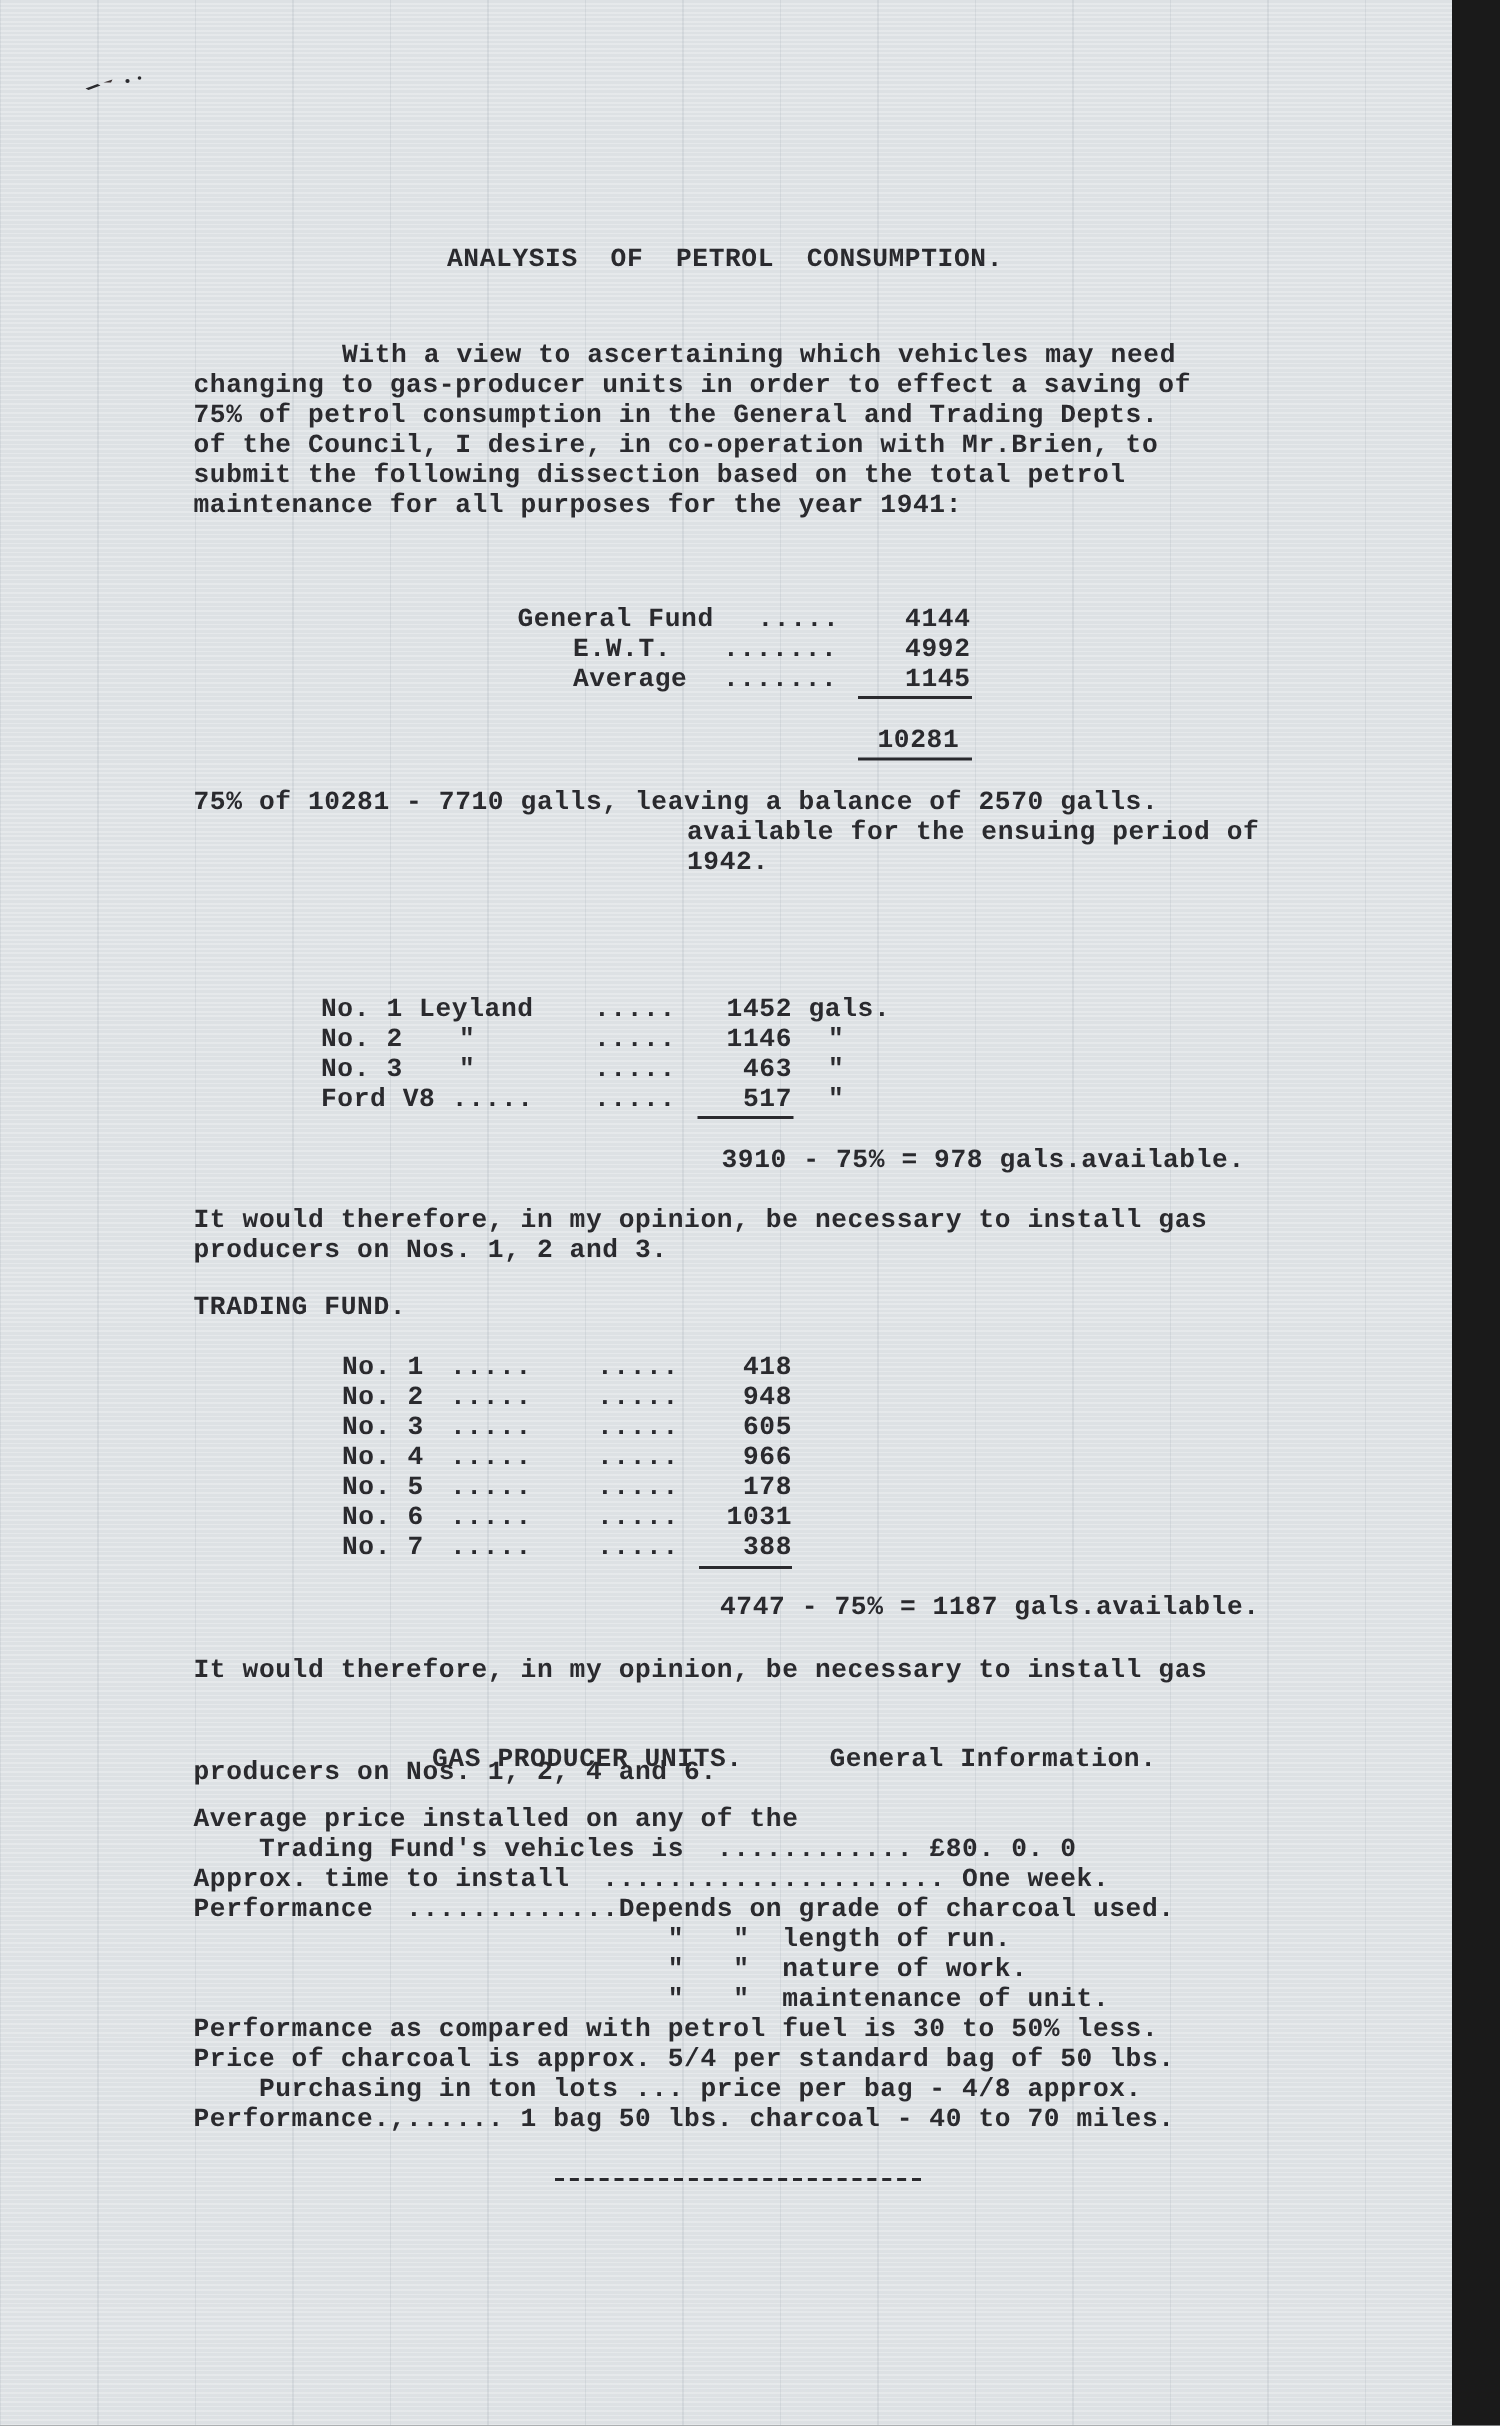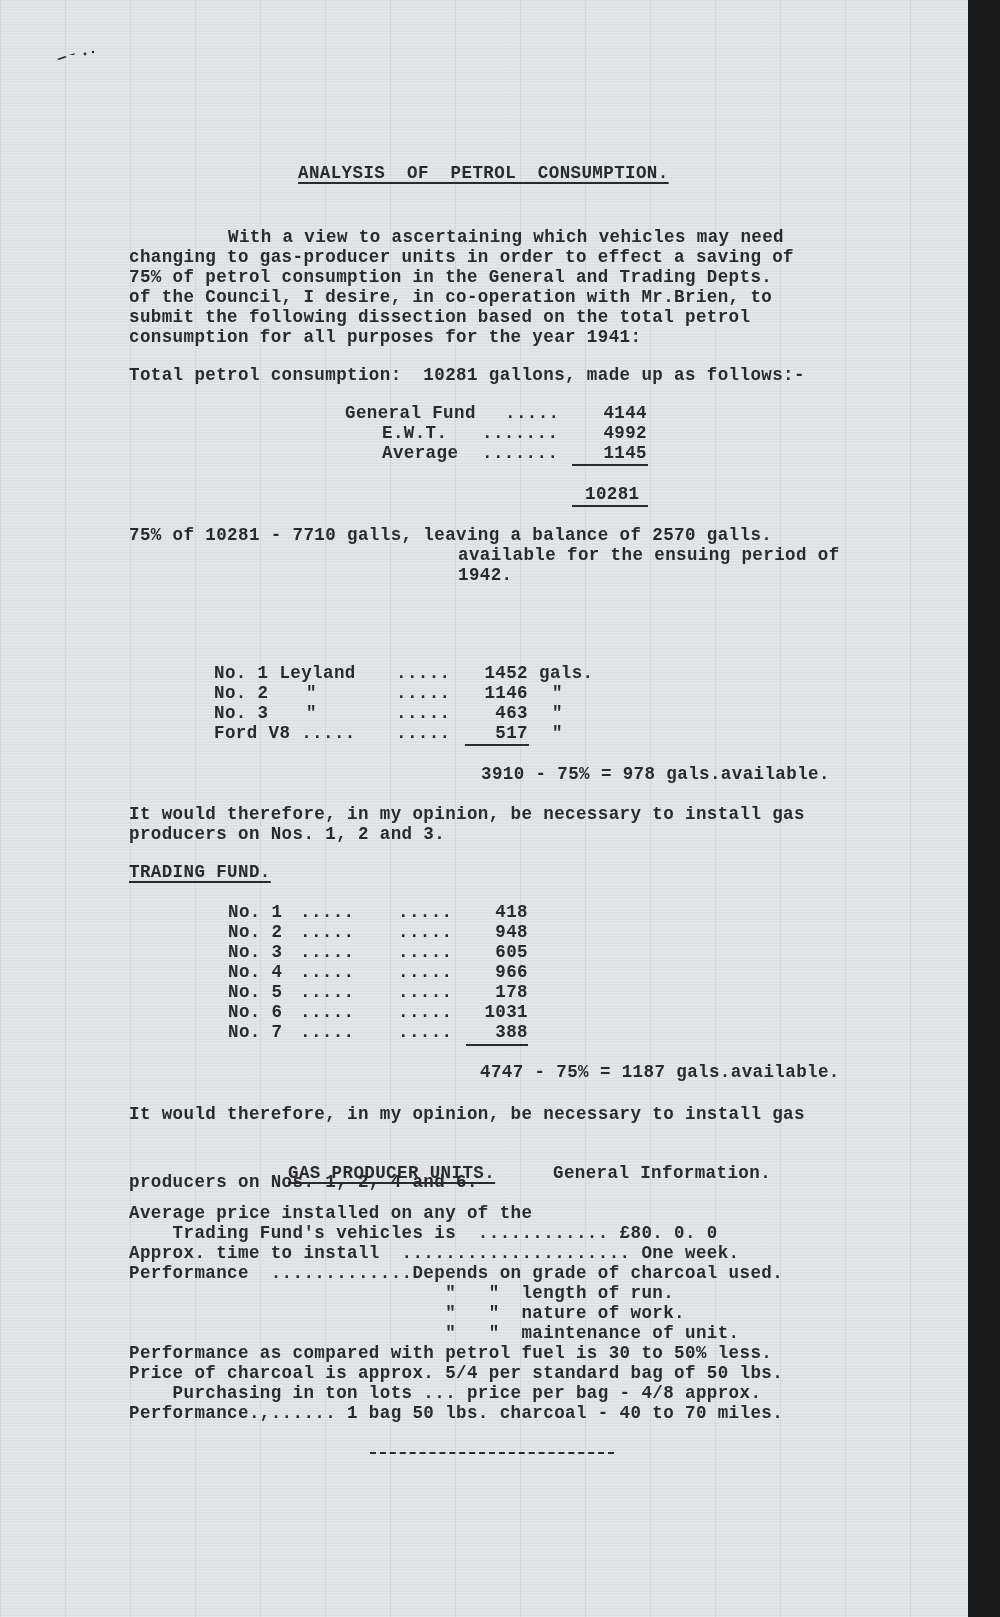--- a/index.html
+++ b/index.html
@@ -13,21 +13,21 @@
     width: 968px; height: 1617px;
     background-color: #dde1e4;
     background-image:
       repeating-linear-gradient(90deg, rgba(150,160,170,0.18) 0px, rgba(150,160,170,0.18) 1px, transparent 1px, transparent 65px),
       repeating-linear-gradient(0deg, rgba(255,255,255,0.25) 0px, rgba(255,255,255,0.25) 1px, transparent 1px, transparent 3px);
     font-family: "Liberation Mono", "DejaVu Sans Mono", monospace;
     color: #2a2a2e;
     font-weight: bold;
   }
   .t { position: absolute; white-space: pre; font-size: 17.5px; line-height: 20px; letter-spacing: 0.4px; }
-  .u { text-decoration: underline; text-decoration-thickness: 2px; text-underline-offset: 4px; text-align: right; }
+  .u { text-decoration-thickness: 2px; text-underline-offset: 4px; text-align: right; }
   .mark { position: absolute; left: 55px; top: 50px; width: 45px; height: 10px; }
   .rule { position: absolute; height: 2px; background: #2a2a2e; }
   .dash-end { position: absolute; left: 370px; top: 1452px; width: 244px; border-top: 2px dashed #2a2a2e; }
   .tbl { position: absolute; }
   .row { position: relative; height: 20px; }
   .row span { position: absolute; white-space: pre; font-size: 17.5px; line-height: 20px; letter-spacing: 0.4px; }
   .num { text-align: right; }
 </style>
 </head>
 <body>
@@ -42,24 +42,23 @@
   </svg>
 
   <div class="t u" style="left:298px; top:163px;">ANALYSIS  OF  PETROL  CONSUMPTION.</div>
 
   <div>
     <div class="t" style="left:228px; top:227px;">With a view to ascertaining which vehicles may need</div>
     <div class="t" style="left:129px; top:247px;">changing to gas-producer units in order to effect a saving of</div>
     <div class="t" style="left:129px; top:267px;">75% of petrol consumption in the General and Trading Depts.</div>
     <div class="t" style="left:129px; top:287px;">of the Council, I desire, in co-operation with Mr.Brien, to</div>
     <div class="t" style="left:129px; top:307px;">submit the following dissection based on the total petrol</div>
-    <div class="t" style="left:129px; top:327px;">consumption for all purposes for the year 1941:</div>
+    <div class="t" style="left:129px; top:327px;">maintenance for all purposes for the year 1941:</div>
   </div>
 
-  <div class="t" style="left:129px; top:365px;">Total petrol consumption:  10281 gallons, made up as follows:-</div>
 
   <div class="tbl" style="left:345px; top:403px;">
     <div class="row">
       <span style="left:0px;">General Fund</span>
       <span style="left:160px;">.....</span>
       <span class="num" style="left:250px; width:52px;">4144</span>
     </div>
     <div class="row">
       <span style="left:37px;">E.W.T.</span>
       <span style="left:137px;">.......</span>

